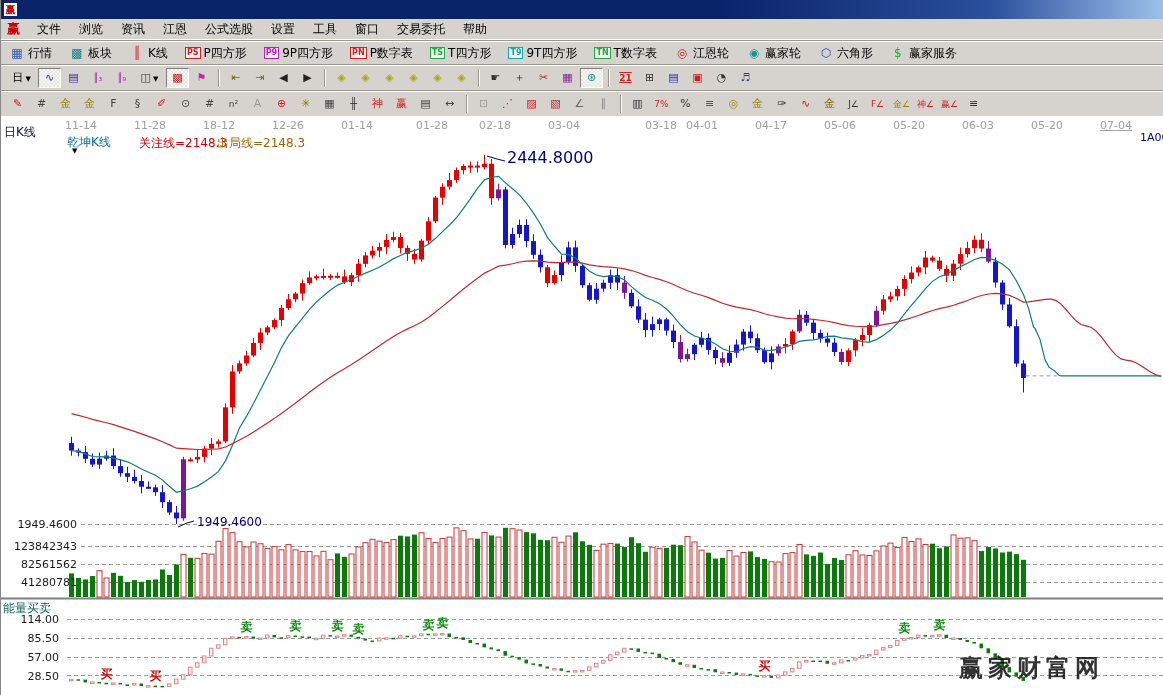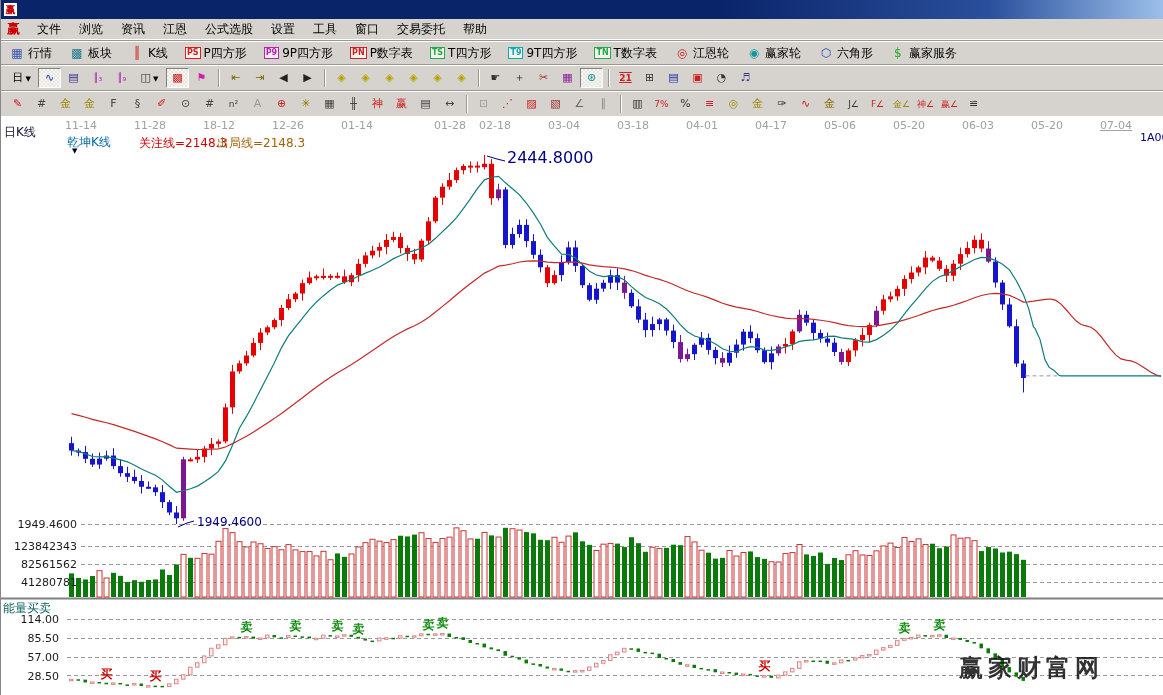--- a/index.html
+++ b/index.html
@@ -800,24 +800,24 @@
     <span class="abslbl" id="ann-peak">2444.8000</span>
     <span class="abslbl" id="ann-low">1949.4600</span>
     <span class="abslbl" id="indicator-label">能量买卖</span>
     <span class="abslbl" id="watermark">赢家财富网</span>
 
   <span class="abslbl datelbl" style="left: 80px;">11-14</span>
       <span class="abslbl datelbl" style="left: 149px;">11-28</span>
       <span class="abslbl datelbl" style="left: 218px;">18-12</span>
       <span class="abslbl datelbl" style="left: 287px;">12-26</span>
       <span class="abslbl datelbl" style="left: 356px;">01-14</span>
-      <span class="abslbl datelbl" style="left: 449px; text-align: right;">01-28</span>
+      <span class="abslbl datelbl" style="left: 431px; text-align: right;">01-28</span>
       <span class="abslbl datelbl" style="left: 494px;">02-18</span>
       <span class="abslbl datelbl" style="left: 563px;">03-04</span>
-      <span class="abslbl datelbl" style="left: 632px;">03-18</span>
+      <span class="abslbl datelbl" style="left: 660px;">03-18</span>
       <span class="abslbl datelbl" style="left: 701px;">04-01</span>
       <span class="abslbl datelbl" style="left: 770px;">04-17</span>
       <span class="abslbl datelbl" style="left: 839px;">05-06</span>
       <span class="abslbl datelbl" style="left: 908px;">05-20</span>
       <span class="abslbl datelbl" style="left: 977px;">06-03</span>
       <span class="abslbl datelbl" style="left: 1046px;">05-20</span>
       <span class="abslbl datelbl" style="left: 1115px; text-decoration: underline;">07-04</span>
       <span class="abslbl axislbl" style="top: 402px;">1949.4600</span>
       <span class="abslbl axislbl" style="top: 424px;">123842343</span>
       <span class="abslbl axislbl" style="top: 442px;">82561562</span>

